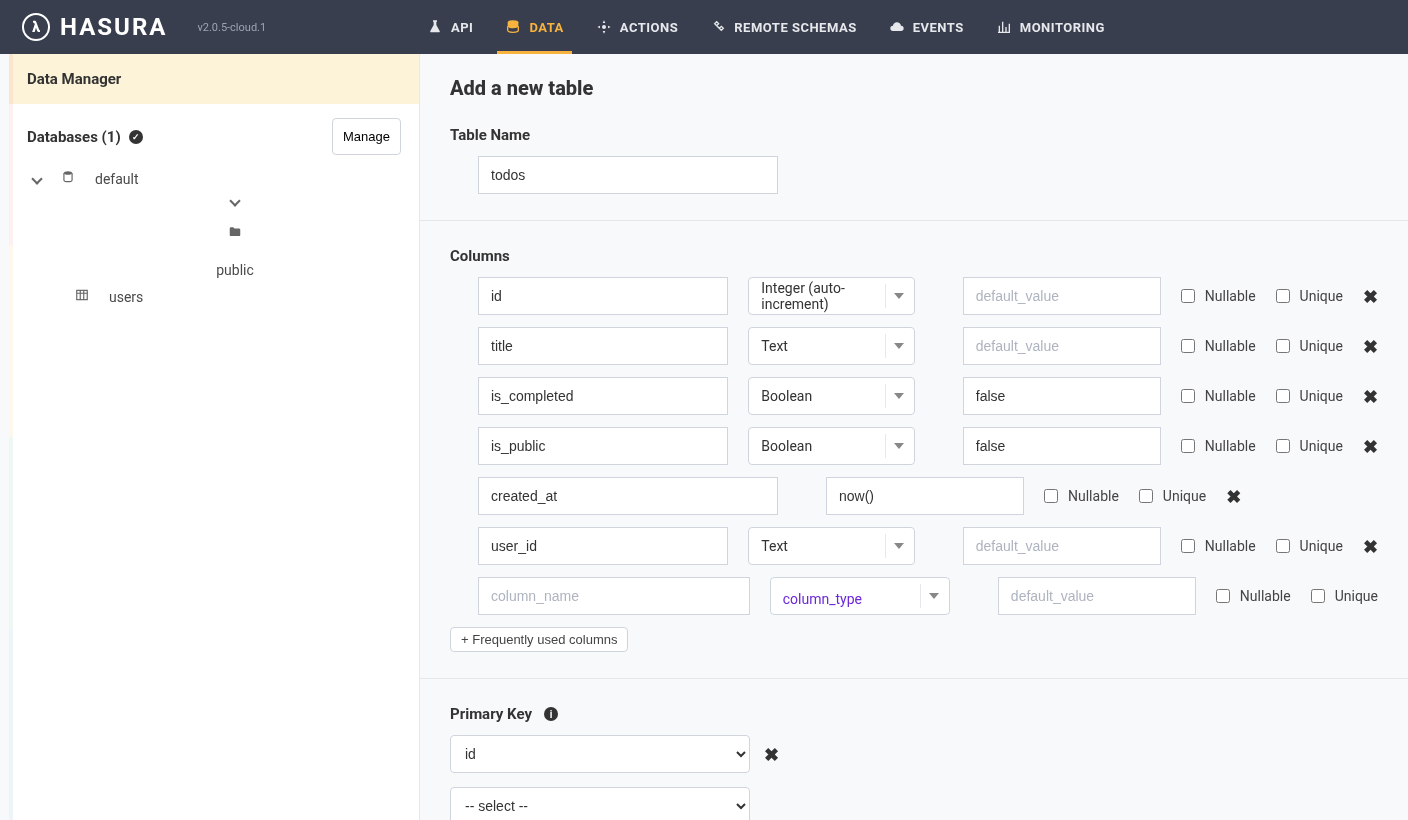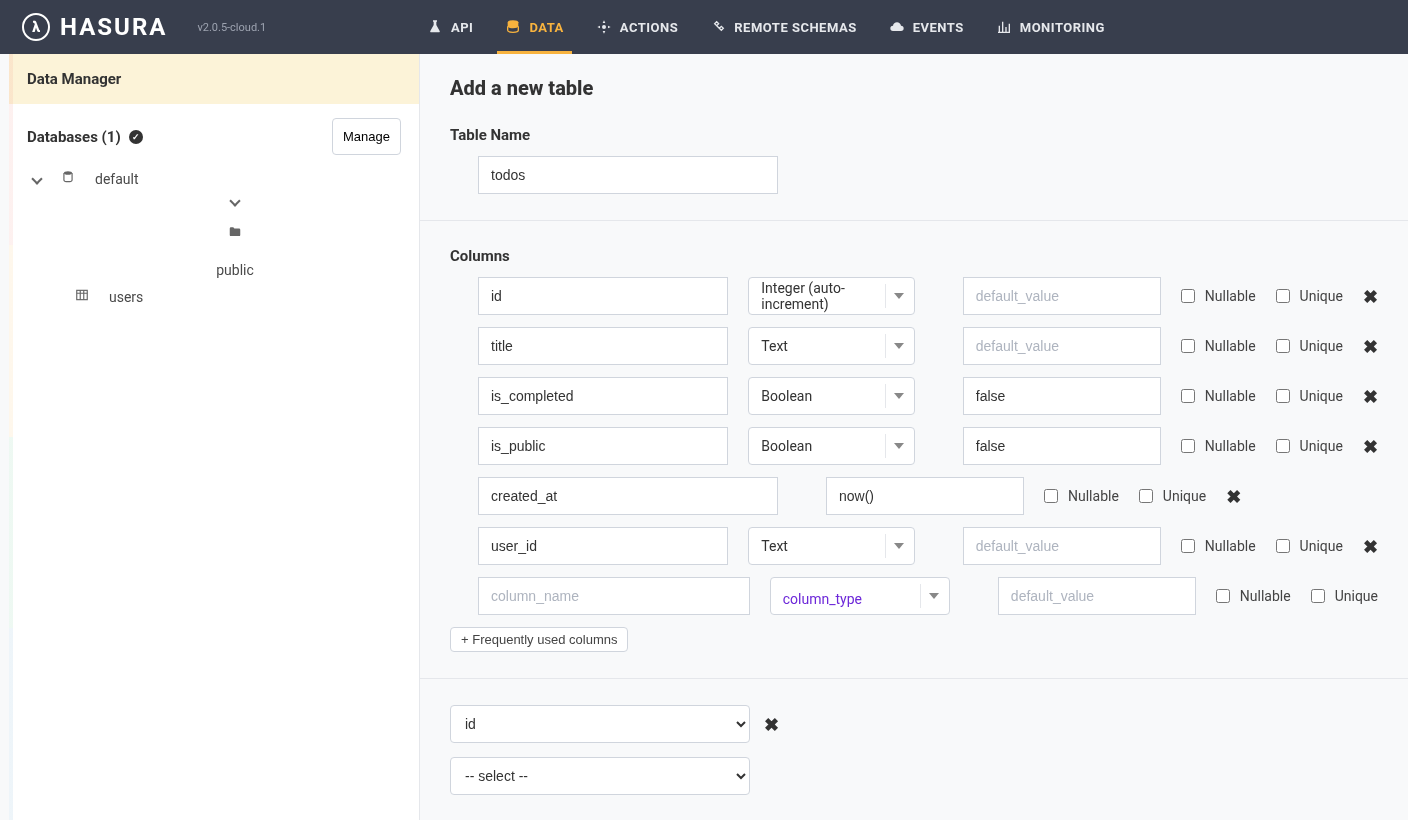--- a/index.html
+++ b/index.html
@@ -354,20 +354,24 @@
           <label class="check-group">
               <input type="checkbox" style="">
               <span>Unique</span>
             </label>
         </div>
 
         <button class="freq-btn">+ Frequently used columns</button>
 
         <hr class="divider">
 
+        <div class="pk-header">
+          <span class="section-label" style="margin-bottom:0">Primary Key</span>
+          <span class="info-ico">i</span>
+        </div>
         <div class="pk-row">
           <select class="pk-select">
             <option>id</option>
           </select>
           <span class="remove-ico">✖</span>
         </div>
         <div class="pk-row">
           <select class="pk-select">
             <option>-- select --</option>
           </select>

